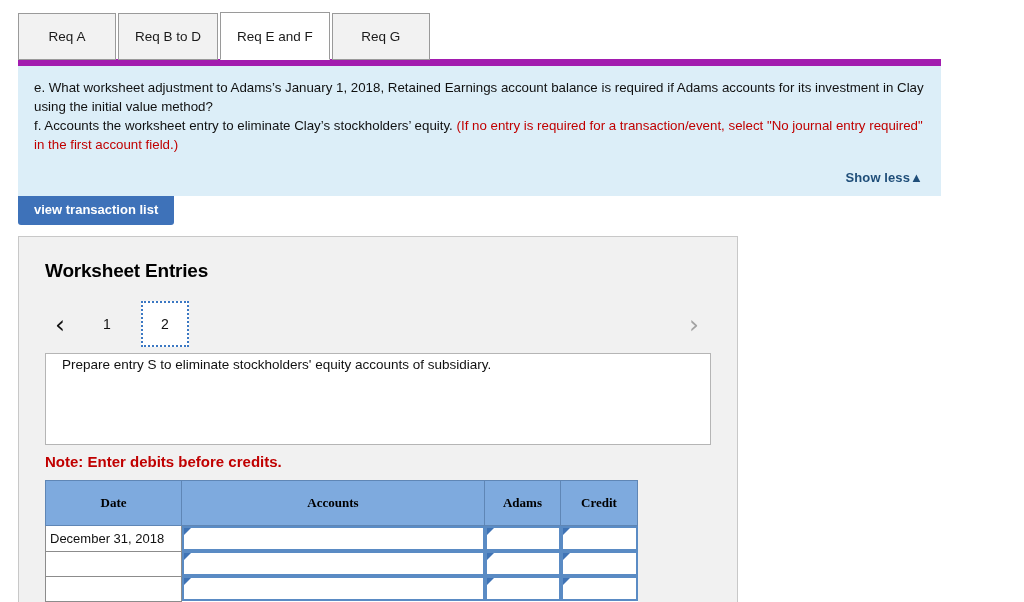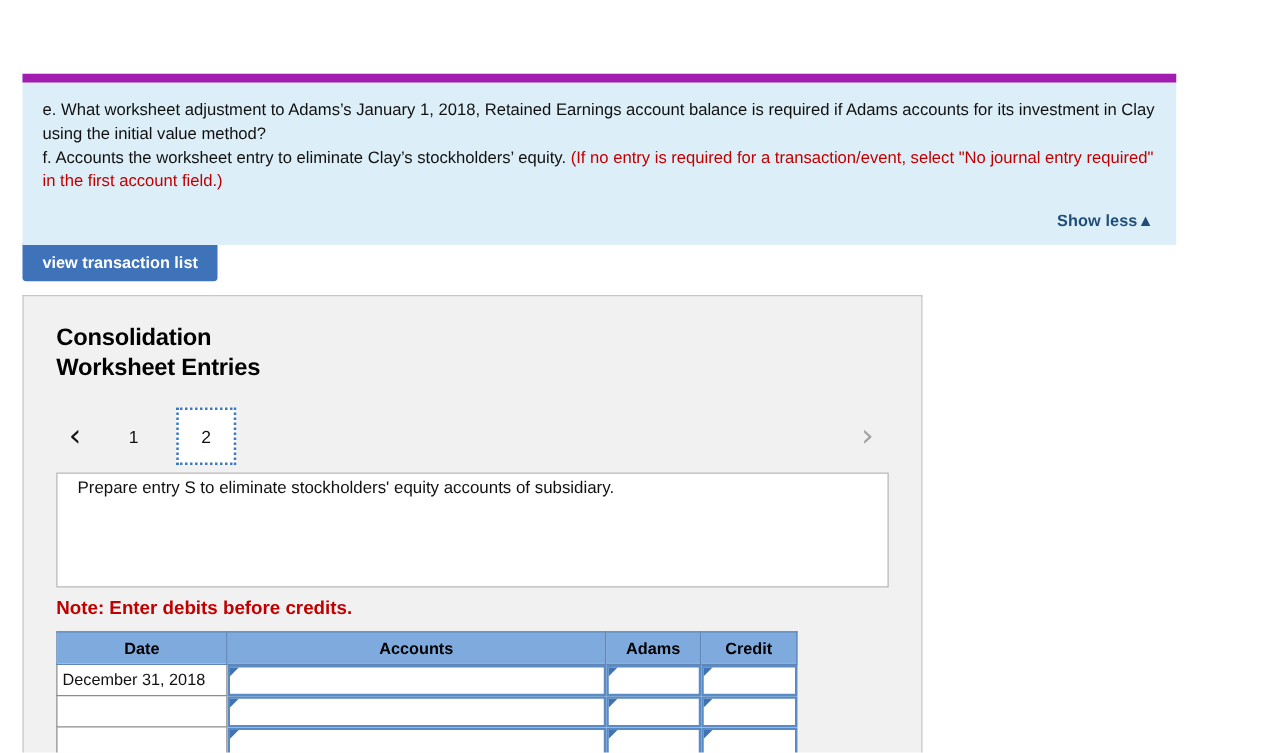--- a/index.html
+++ b/index.html
@@ -192,22 +192,23 @@
     width: 592px;
     background: #fff;
   }
   .jtable th {
     background: #7eaade;
     border: 1px solid #5f86b5;
     color: #000;
     font-size: 13px;
     font-weight: bold;
     height: 26px;
-    padding: 4px;
+    padding: 14px;
     text-align: center;
+    font-family: Liberation Serif, serif;
   }
   .jtable td {
     border: 1px solid #8c8c8c;
     height: 25px;
     padding: 0 4px;
     font-size: 13px;
     color: #111;
     background: #fff;
     vertical-align: middle;
   }
@@ -241,38 +242,51 @@
     border-left: 7px solid #3f73b5;
     border-bottom: 7px solid transparent;
   }
   .datecell { text-align: left; padding-left: 5px; white-space: nowrap; }
 </style>
 </head>
 <body>
 
 <div class="page">
 
+  <div class="tabbar">
+    <div class="tab">
+      <span>Req A</span>
+    </div>
+    <div class="tab">
+      <span>Req B to D</span>
+    </div>
+    <div class="tab active">
+      <span>Req E and F</span>
+    </div>
+    <div class="tab">
+      <span>Req G</span>
+    </div>
+  </div>
 
   <div class="instr">
     <p>e. What worksheet adjustment to Adams’s January 1, 2018, Retained Earnings account balance is required if Adams accounts for its investment in Clay using the initial value method?</p>
     <p>
       <span>f. Accounts the worksheet entry to eliminate Clay’s stockholders’ equity.</span>
       <span class="red">(If no entry is required for a transaction/event, select "No journal entry required" in the first account field.)</span>
     </p>
     <div class="showless-wrap">
       <span class="showless">Show less▲</span>
     </div>
   </div>
 
   <button class="vtl-btn">view transaction list</button>
 
   <div class="card">
 
     <div class="card-title">
-      <div>Consolidation</div>
       <div>Worksheet Entries</div>
     </div>
 
     <div class="pager">
       <div class="chev prev">‹</div>
       <div class="pg">1</div>
       <div class="pg active">2</div>
       <div class="chev next">›</div>
     </div>
 

